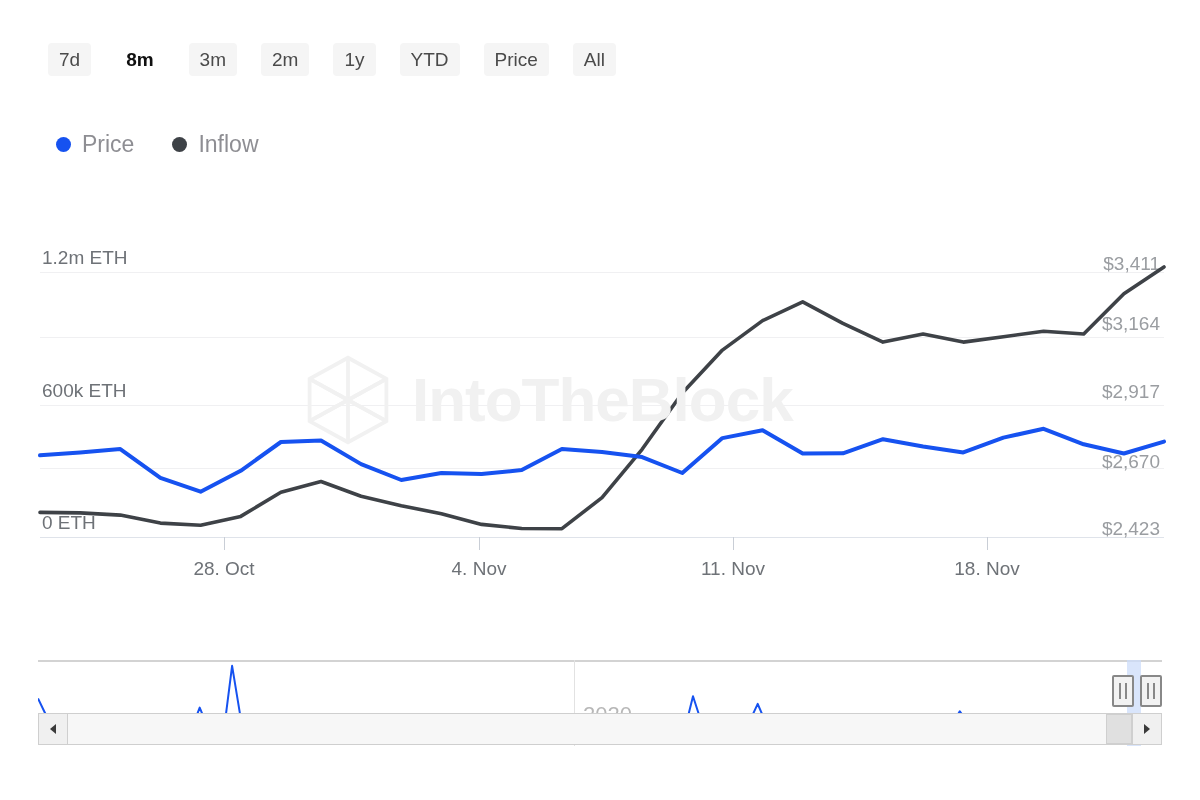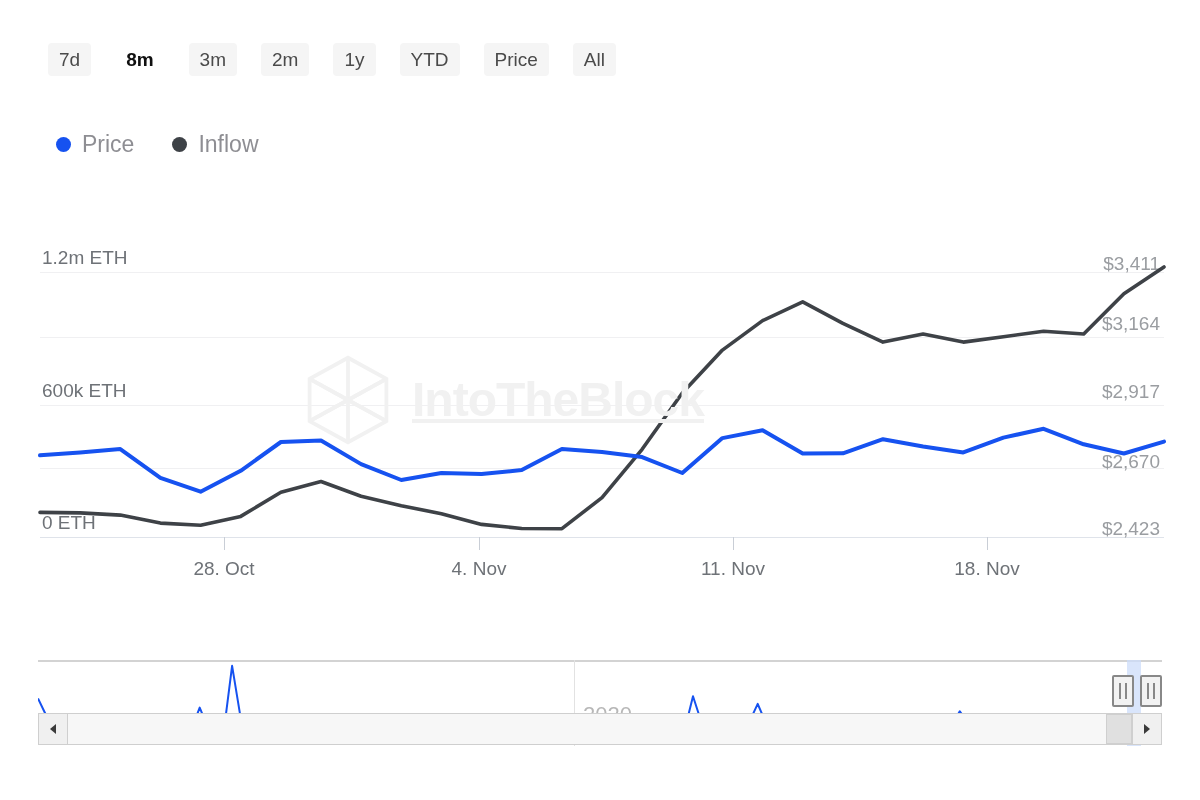--- a/index.html
+++ b/index.html
@@ -107,26 +107,25 @@
     position: absolute;
     left: 300px;
     top: 352px;
     display: flex;
     align-items: center;
     gap: 16px;
     opacity: 1;
     pointer-events: none;
   }
   #watermark .wm-text {
-    font-size: 48px;
+    font-size: 62px;
     font-weight: bold;
     color: #f1f1f1;
     letter-spacing: -1px;
     line-height: 1;
-    text-decoration: underline;
   }
 
   
   #navigator {
     position: absolute;
     left: 38px;
     top: 654px;
     width: 1124px;
     height: 92px;
   }

